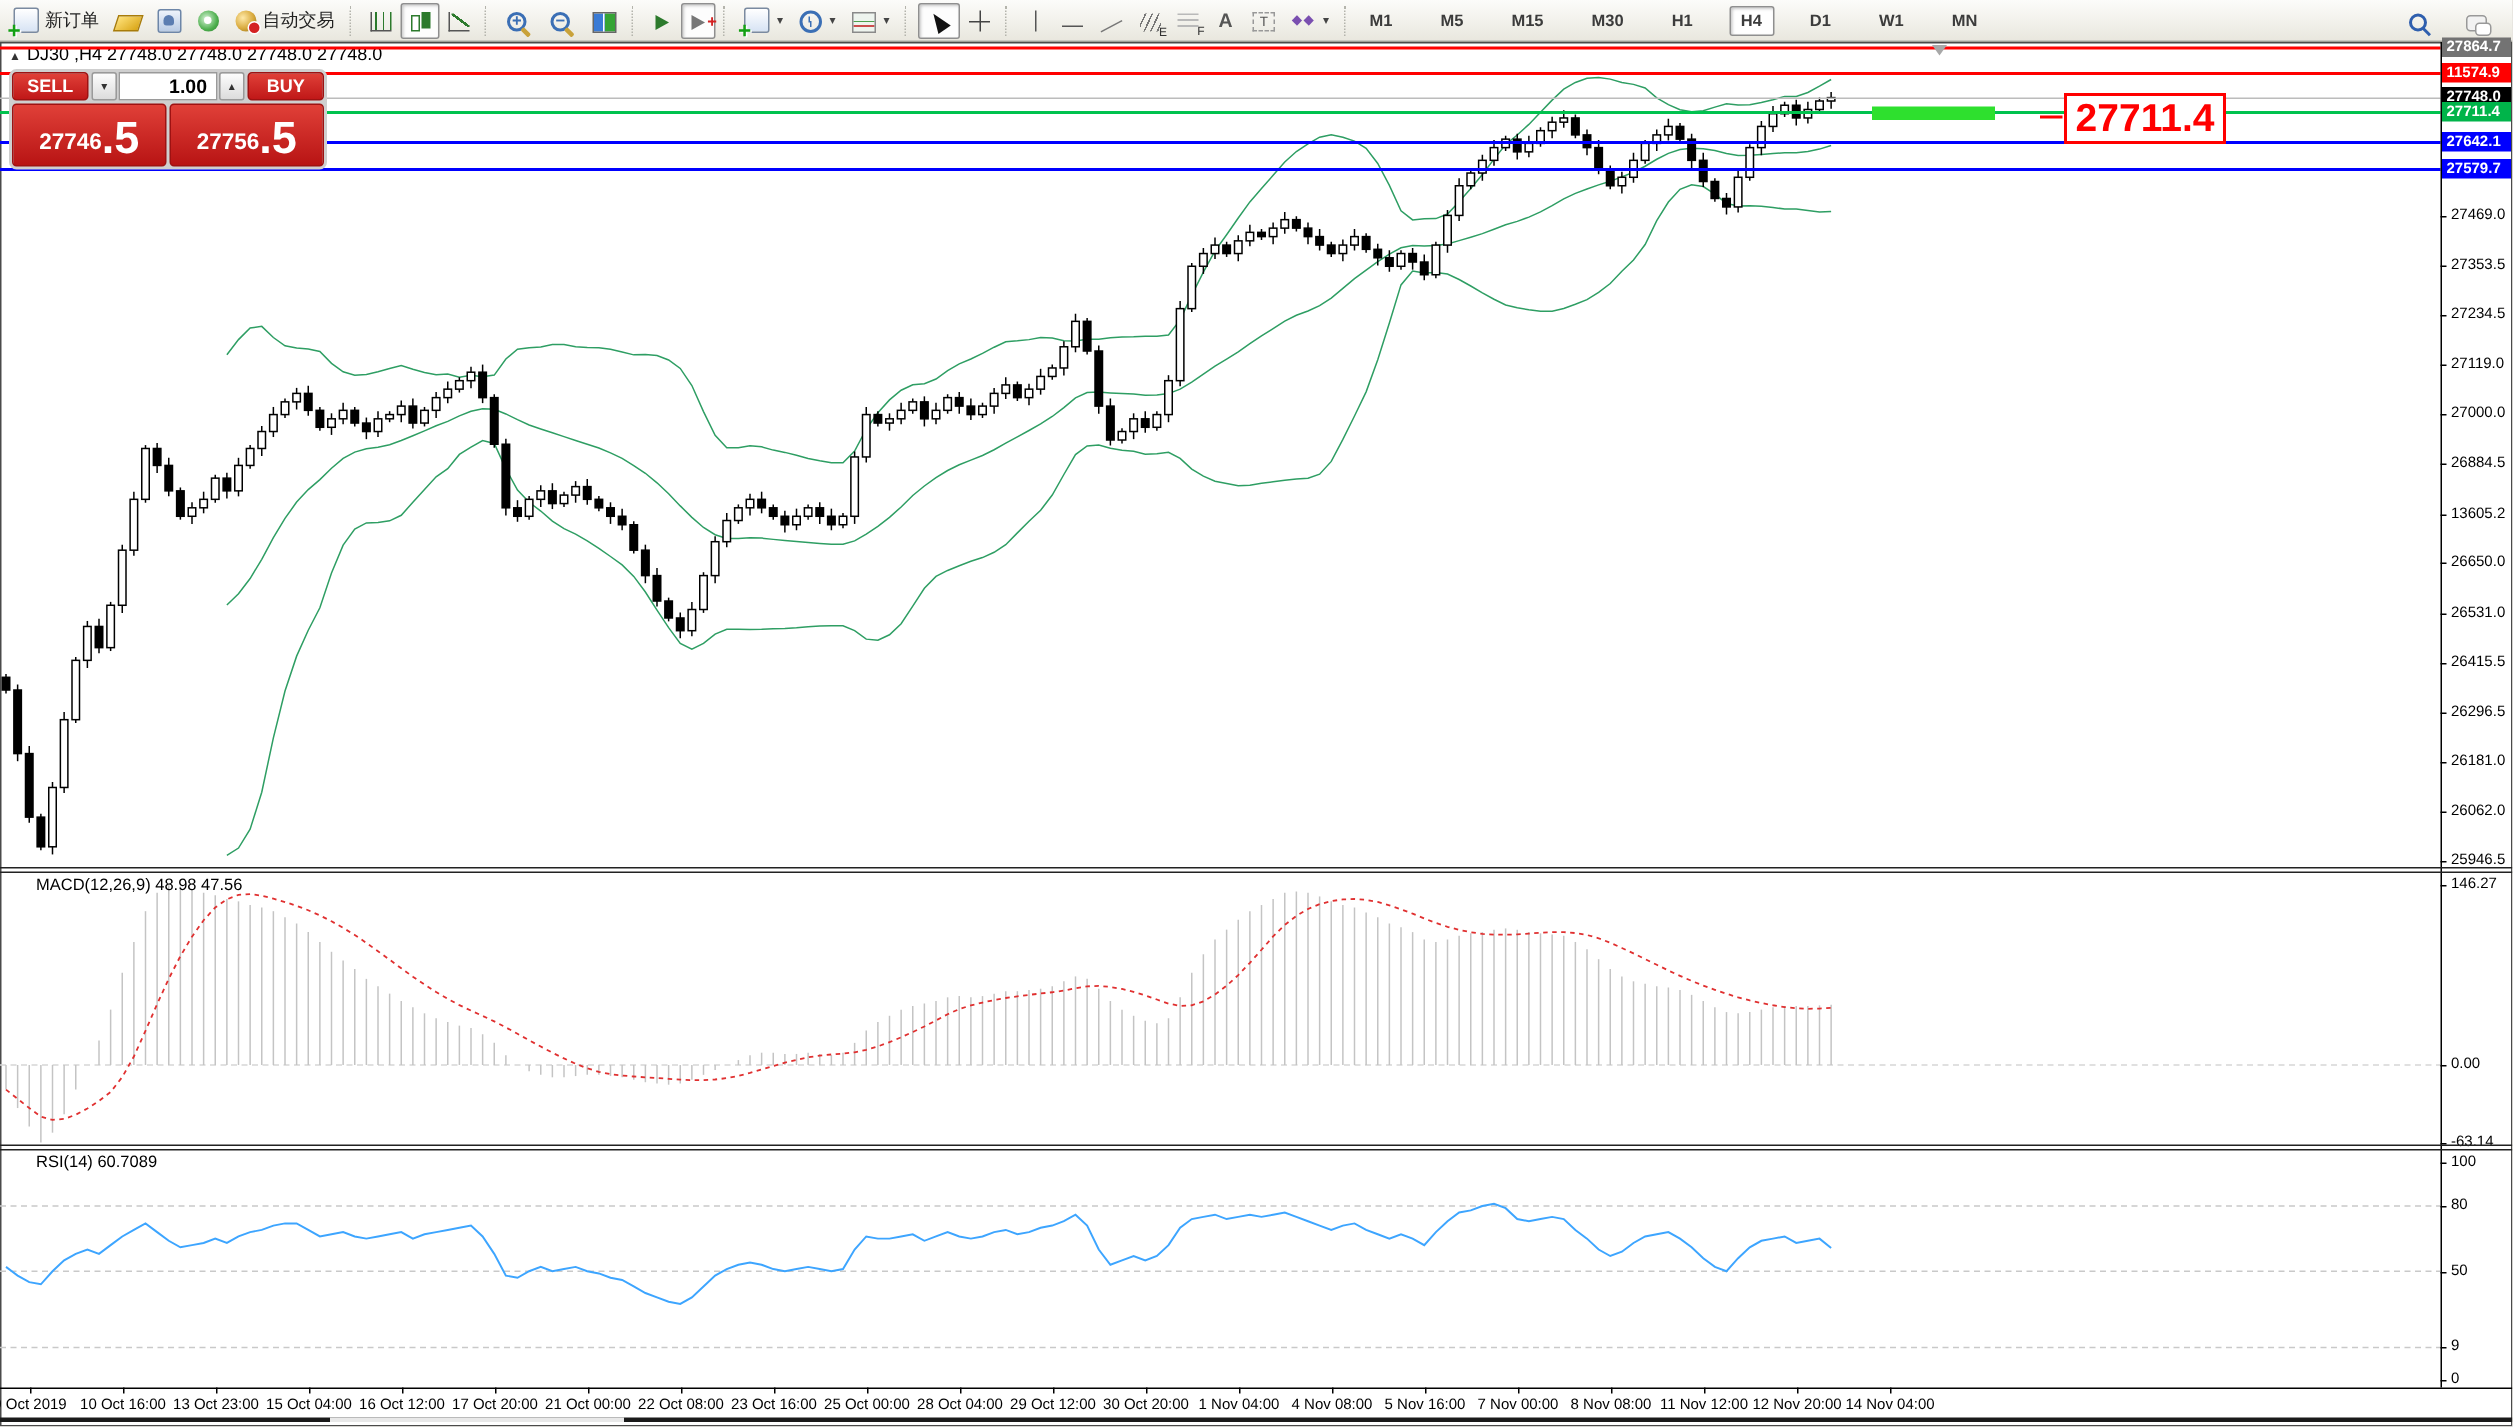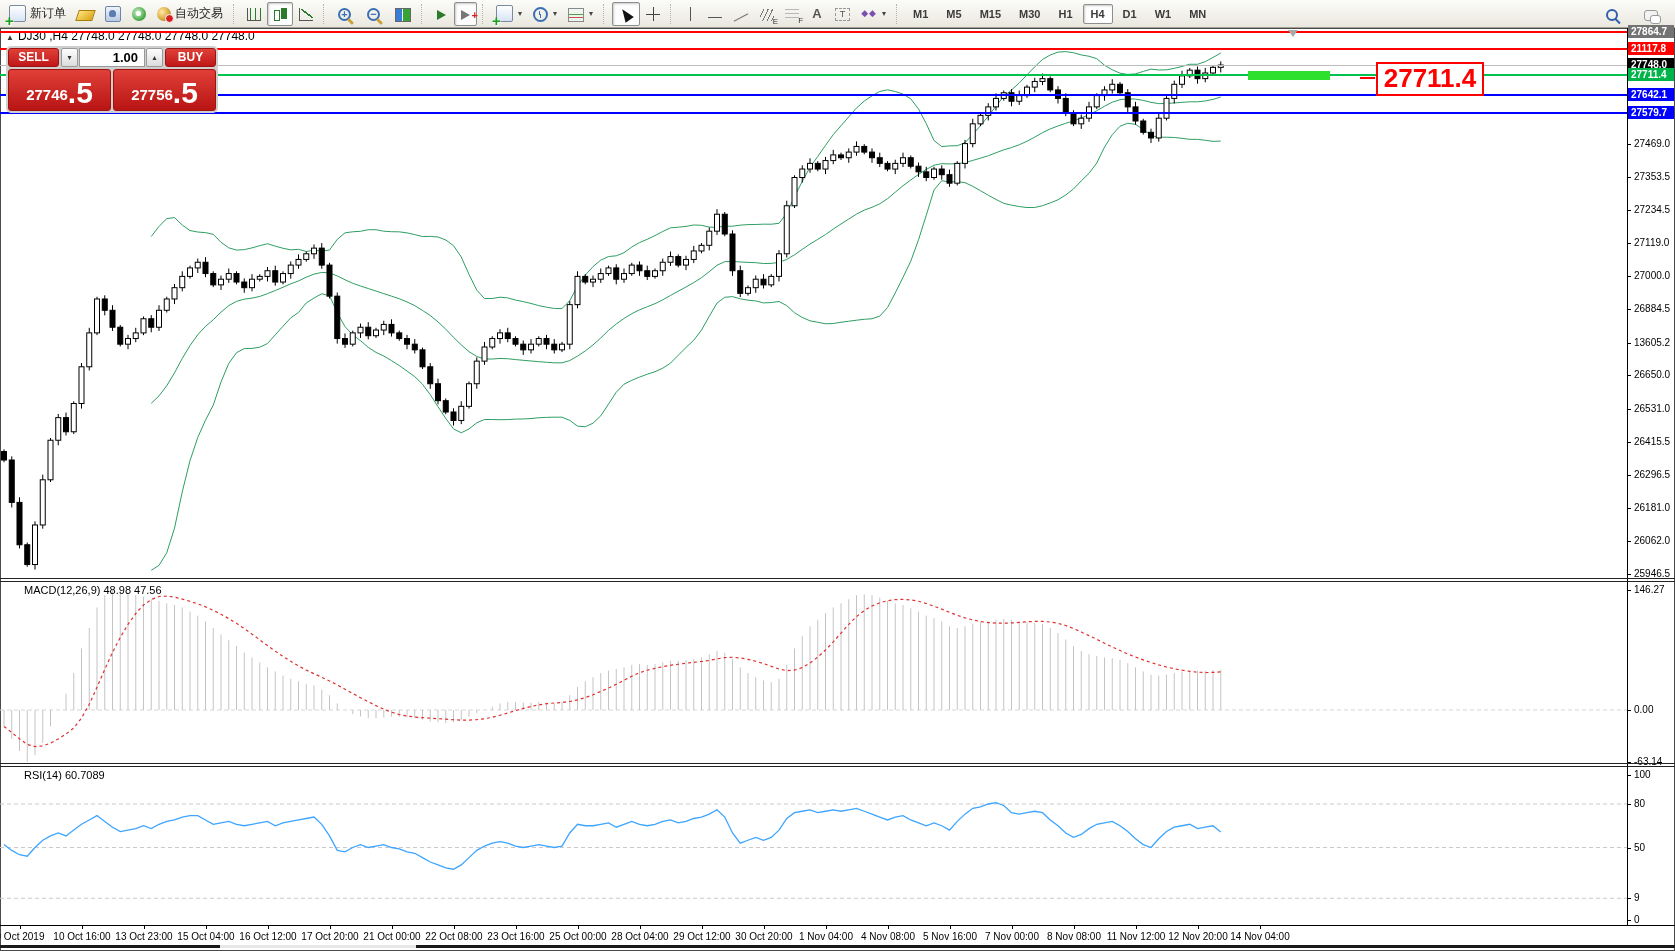--- a/index.html
+++ b/index.html
@@ -194,21 +194,21 @@
         <span class="i i-textA">A</span>
       </button>
     <button class="tbtn">
         <span class="i i-tlabel">T</span>
       </button>
     <button class="tbtn">
         <span class="i i-arrows">◆◆</span>
         <span class="caret">▾</span>
       </button>
     <span class="sep"></span>
-    <div id="tf-group" style="display:flex;gap:2px;">
+    <div id="tf-group" style="display:flex;gap:16px;">
         <button class="tf">M1</button>
         <button class="tf">M5</button>
         <button class="tf">M15</button>
         <button class="tf">M30</button>
         <button class="tf">H1</button>
         <button class="tf active">H4</button>
         <button class="tf">D1</button>
         <button class="tf">W1</button>
         <button class="tf">MN</button>
       </div>
@@ -750,21 +750,21 @@
 
     <div class="vax"></div>
     <div id="price-axis-strip"></div>
     <div id="dateline"></div>
     <div id="date-axis-strip"></div>
     <div id="botbar"></div>
     <div id="botbar-gap"></div>
   <div class="hline" style="top:3.1084999999998217px;height:2px;background:#ff0000"></div>
       <div class="axlab" style="top:-2.8915000000001783px;background:#737373;color:#fff">27864.7</div>
       <div class="hline" style="top:20.00199999999961px;height:2px;background:#ff0000"></div>
-      <div class="axlab" style="top:14.001999999999612px;background:#ff0000;color:#fff">21117.8</div>
+      <div class="axlab" style="top:14.001999999999612px;background:#ff0000;color:#fff">11574.9</div>
       <div class="hline" style="top:36.57625000000007px;height:1px;background:#bcbcbc"></div>
       <div class="axlab" style="top:30.076250000000073px;background:#000000;color:#fff">27748.0</div>
       <div class="hline" style="top:46.41574999999966px;height:2px;background:#00c24e"></div>
       <div class="axlab" style="top:40.41574999999966px;background:#00b44a;color:#fff">27711.4</div>
       <div class="hline" style="top:65.99300000000045px;height:2px;background:#0000ff"></div>
       <div class="axlab" style="top:59.99300000000045px;background:#0000ff;color:#fff">27642.1</div>
       <div class="hline" style="top:83.62099999999981px;height:2px;background:#0000ff"></div>
       <div class="axlab" style="top:77.62099999999981px;background:#0000ff;color:#fff">27579.7</div>
       <div class="tick" style="top:115.89375000000007px"></div>
       <div class="axtxt" style="top:109.89375000000007px">27469.0</div>

